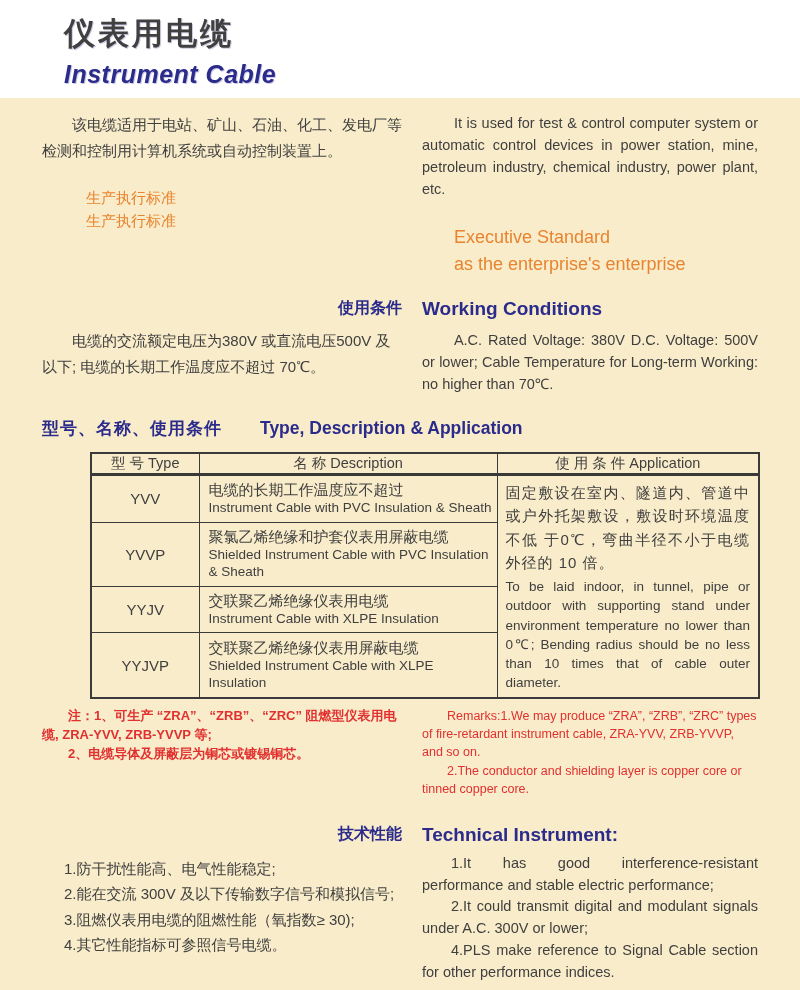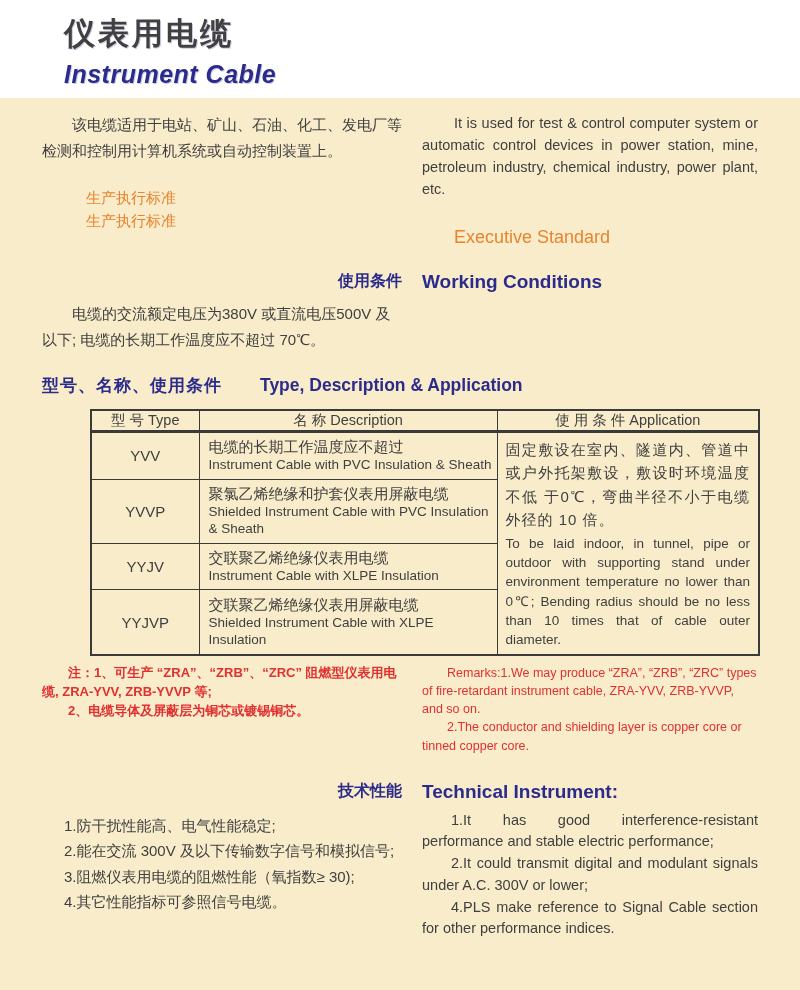--- a/index.html
+++ b/index.html
@@ -90,31 +90,33 @@
         <p class="cn-body">该电缆适用于电站、矿山、石油、化工、发电厂等检测和控制用计算机系统或自动控制装置上。</p>
         <div class="orange orange-left">
           <p>生产执行标准</p>
           <p>生产执行标准</p>
         </div>
       </div>
       <div>
         <p class="en-body">It is used for test &amp; control computer system or automatic control devices in power station, mine, petroleum industry, chemical industry, power plant, etc.</p>
         <div class="orange orange-right">
           <p>Executive Standard</p>
+          <p>as the enterprise's enterprise</p>
         </div>
       </div>
     </div>
 
     <div class="grid sect">
       <div>
         <div class="h-cn">使用条件</div>
         <p class="cn-body body">电缆的交流额定电压为380V 或直流电压500V 及以下; 电缆的长期工作温度应不超过 70℃。</p>
       </div>
       <div>
         <div class="h-en">Working Conditions</div>
+        <p class="en-body body">A.C. Rated Voltage: 380V  D.C. Voltage: 500V or lower; Cable Temperature for Long-term Working: no higher than 70℃.</p>
       </div>
     </div>
 
     <div class="type-heading">
       <span class="cn">型号、名称、使用条件</span>
       <span class="en">Type, Description &amp; Application</span>
     </div>
 
     <table class="type-table">
       <colgroup>

